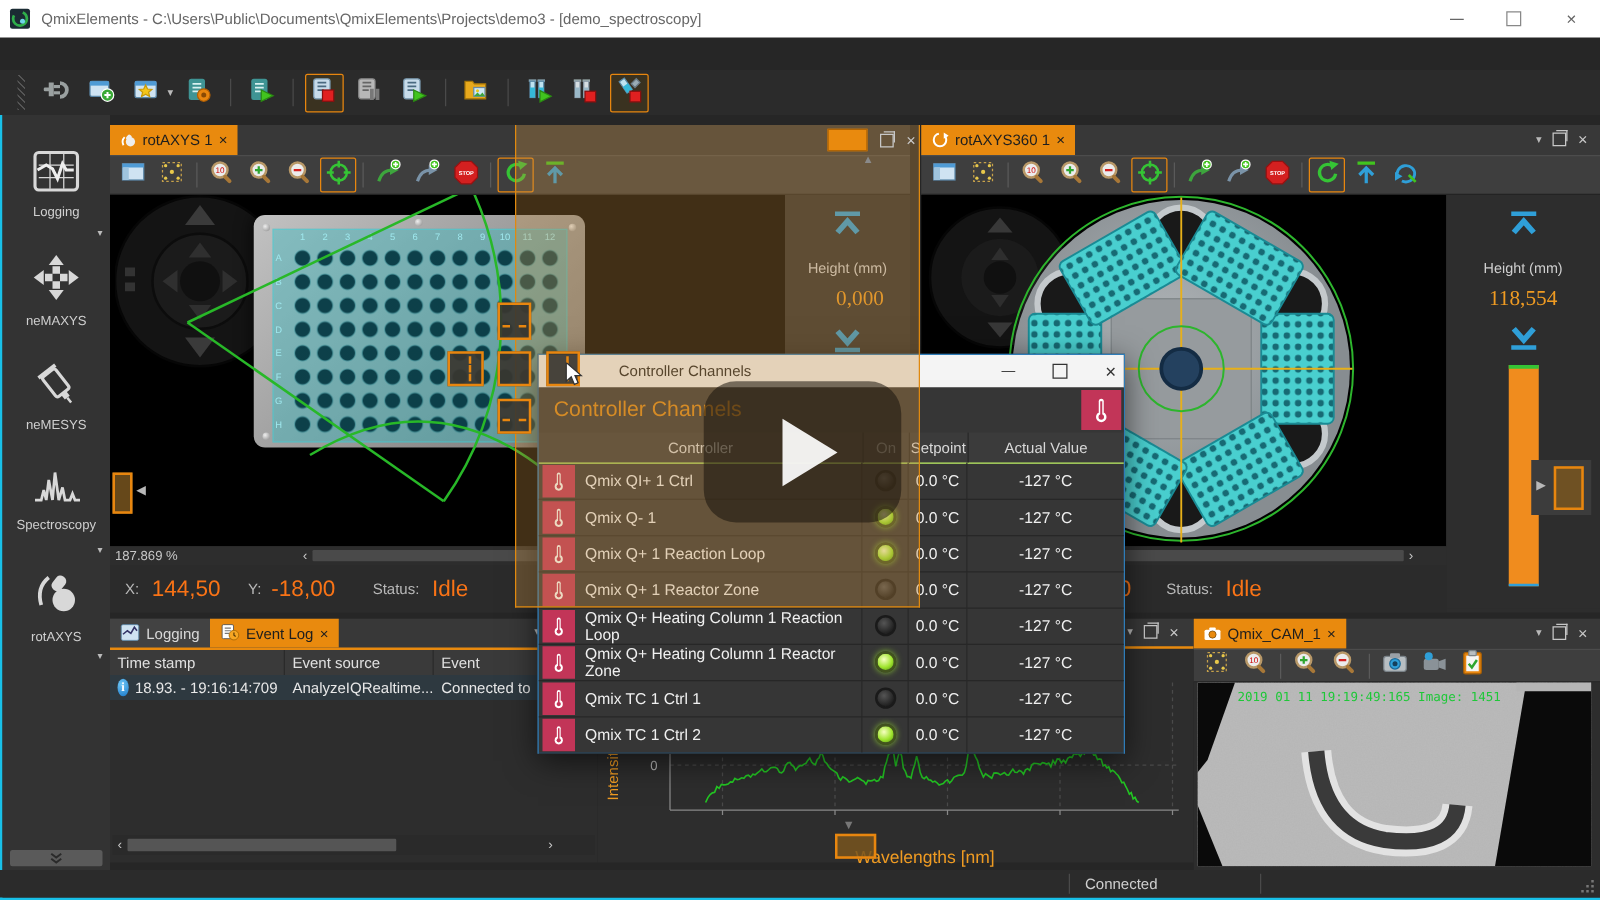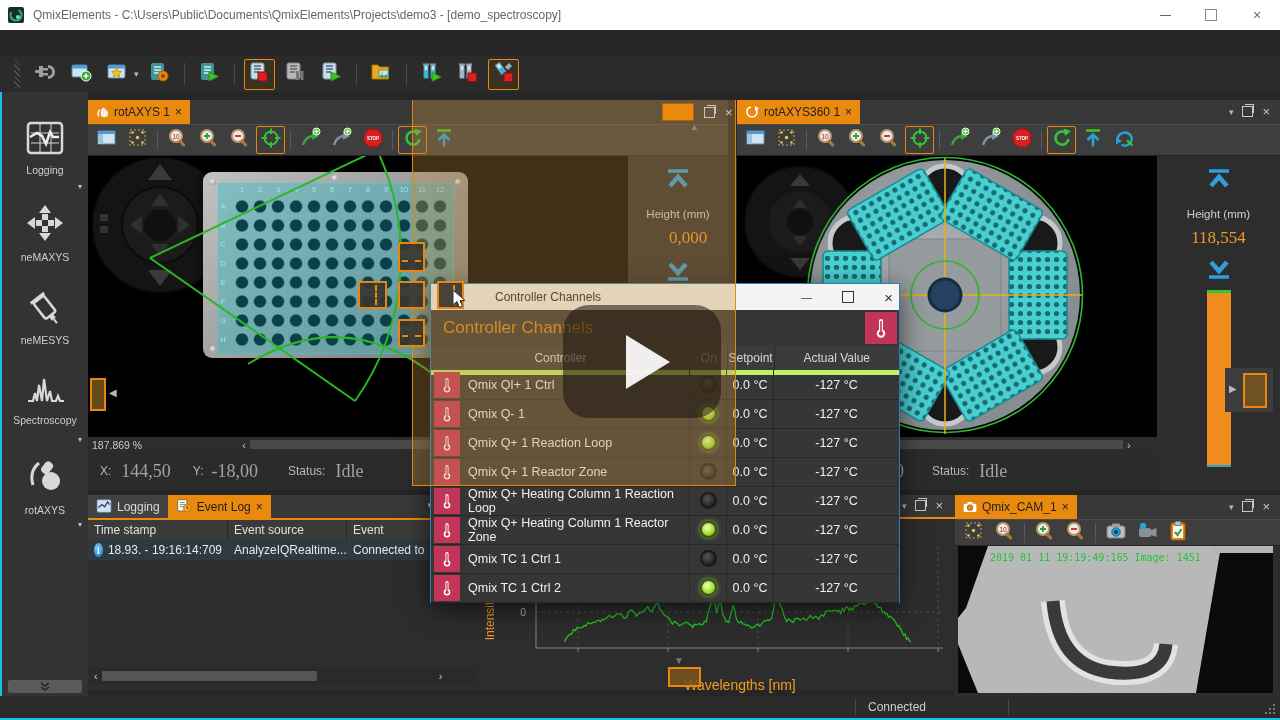--- a/index.html
+++ b/index.html
@@ -45,21 +45,21 @@
   .wc-drop{font-size:9px;color:#b8b8b8;}
   .wc-float{width:9px;height:9px;border:1px solid #c8c8c8;position:relative;}
   .wc-float::before{content:"";position:absolute;left:2px;top:-3px;width:8px;height:8px;border:1px solid #c8c8c8;border-left:none;border-bottom:none;}
   .wc-close{font-size:13px;color:#c8c8c8;line-height:1;}
   
   .sidecol{position:absolute;background:#2d2d2d;display:flex;flex-direction:column;align-items:center;}
   .hlabel{color:#cfcfcf;font-size:11.5px;}
   .hvalue{color:#ef9b22;font-size:17px;font-family:"Liberation Serif","DejaVu Serif",serif;}
   .statusrow{position:absolute;display:flex;align-items:center;background:#2b2b2b;}
   .slabel{color:#b8b8b8;font-size:12px;}
-  .sval{color:#a3a3a3;font-size:18px;font-family:Liberation Serif, serif;}
+  .sval{color:#f97316;font-size:18px;font-family:Liberation Sans, sans-serif;}
   .scrollH{position:absolute;background:#353535;display:flex;align-items:center;}
   .scrollH .arrow{color:#c8c8c8;font-size:11px;padding:0 4px;}
   .zoomlabel{color:#c8c8c8;font-size:10.5px;}
   .thumb{background:#4a4a4a;height:9px;border-radius:1px;}
   
   .plate{position:absolute;border-radius:9px;background:linear-gradient(135deg,#c2c2c2,#8e8e8e 70%,#7a7a7a);box-shadow:0 0 14px rgba(0,0,0,.7);}
   .screw{position:absolute;width:6px;height:6px;border-radius:50%;background:radial-gradient(circle at 35% 35%,#eee,#888);}
   .tealzone{position:absolute;background:rgba(52,186,192,0.42);border:1px solid rgba(70,210,215,.5);}
   .wells{position:absolute;background-image:radial-gradient(circle,rgba(7,58,68,.95) 5.5px,rgba(23,120,132,.45) 6.3px,transparent 7px);}
   .platenum{position:absolute;display:flex;}
@@ -73,21 +73,21 @@
   .elog-row div{padding:3px 6px;box-sizing:border-box;overflow:hidden;white-space:nowrap;}
   .infoicon{width:14px;height:14px;border-radius:50%;background:radial-gradient(circle at 35% 30%,#6ec6f5,#1a78c8);color:#fff;font-size:10px;font-weight:bold;display:inline-flex;align-items:center;justify-content:center;font-family:"Liberation Serif",serif;}
   
   .dialog{left:430px;top:283px;width:470px;height:320px;z-index:30;border:1px solid #2e7cb8;box-sizing:border-box;background:#363636;box-shadow:0 6px 24px rgba(0,0,0,.6);}
   .dlg-title{position:absolute;left:0;top:0;right:0;height:26px;background:#f4f4f4;display:flex;align-items:center;}
   .dlg-title .t{font-size:12px;color:#222;margin-left:64px;}
   .dlg-btns{position:absolute;right:6px;top:0;height:26px;display:flex;align-items:center;gap:30px;color:#333;}
   .dlg-head{position:absolute;left:0;top:26px;right:0;height:36px;background:#363636;display:flex;align-items:center;}
   .dlg-head .h{color:#dd8a18;font-size:17px;margin-left:12px;}
   .thermo{width:32px;height:32px;background:#c23558;display:flex;align-items:center;justify-content:center;}
-  .dlg-cols{position:absolute;left:0;top:62px;right:0;height:24px;background:#3b3b3b;border-bottom:5px solid #bef264;display:flex;font-size:12px;color:#d8d8d8;align-items:flex-end;}
+  .dlg-cols{position:absolute;left:0;top:62px;right:0;height:24px;background:#3b3b3b;border-bottom:1px solid #bef264;display:flex;font-size:12px;color:#d8d8d8;align-items:flex-end;}
   .dlg-rows{position:absolute;left:0;top:86px;right:0;bottom:0;}
   .drow{position:absolute;left:0;right:0;height:29px;display:flex;align-items:center;border-bottom:1px solid #272727;font-size:12.5px;color:#f0f0f0;}
   .drow .icon{width:26px;height:26px;margin-left:3px;background:#c23558;display:flex;align-items:center;justify-content:center;}
   .drow .nm{margin-left:8px;flex:1;}
   .cellOn{width:36px;display:flex;justify-content:center;border-left:1px solid #282828;align-self:stretch;align-items:center;}
   .cellSet{width:46px;text-align:center;border-left:1px solid #282828;align-self:stretch;display:flex;align-items:center;justify-content:center;}
   .cellAct{width:125px;text-align:center;border-left:1px solid #282828;align-self:stretch;display:flex;align-items:center;justify-content:center;}
   .led{width:13px;height:13px;border-radius:50%;background:radial-gradient(circle at 40% 35%,#555,#222 70%);border:2px solid #1a1a1a;}
   .led.on{background:radial-gradient(circle at 40% 35%,#f6ffc0,#9fe42e 55%,#4f8a12);border:2px solid #42531e;box-shadow:0 0 5px rgba(150,220,50,.8);}
   

